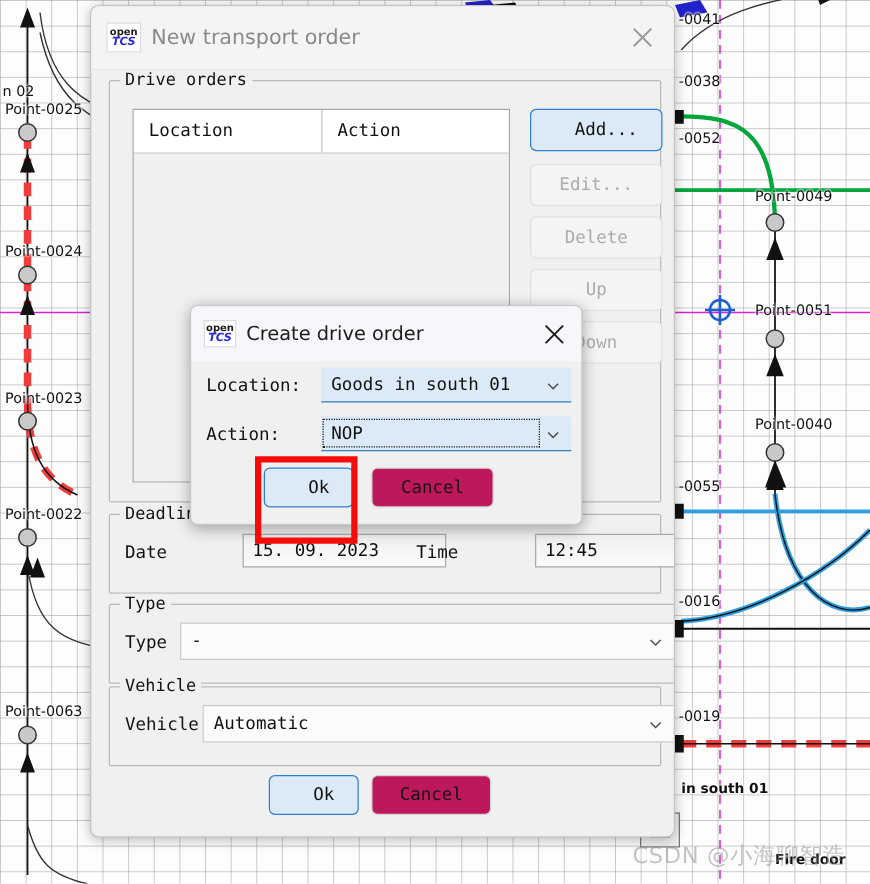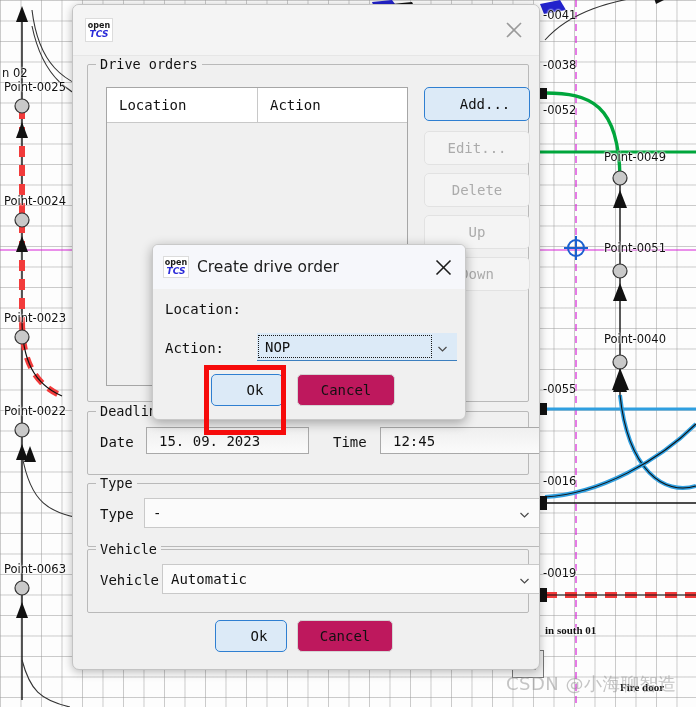--- a/index.html
+++ b/index.html
@@ -17,21 +17,21 @@
       linear-gradient(to right, rgba(160,160,160,.55) 1px, transparent 1px),
       linear-gradient(to bottom, rgba(160,160,160,.55) 1px, transparent 1px);
     background-size:20.5px 20.5px;
   }
   #map-svg{position:absolute;left:0;top:0;}
   .map-label{
     position:absolute;font-family:"DejaVu Sans", sans-serif;
     font-size:11.5px;color:#111;white-space:nowrap;
     text-shadow:0 0 2px #fff,0 0 2px #fff,0 0 2px #fff;
   }
-  .map-label.bold{font-weight:bold;font-size:11px;font-family:Liberation Serif, serif;}
+  .map-label.bold{font-weight:bold;font-size:11px;}
 
   .watermark{
     position:absolute;left:506px;top:672px;
     font-family:"DejaVu Sans", sans-serif;font-size:18px;
     color:rgba(150,150,150,.55);white-space:nowrap;letter-spacing:.5px;
   }
   .map-mini-icon{
     position:absolute;left:512px;top:650px;width:32px;height:28px;
     background:#f0f0f0;border:1px solid #777;box-sizing:border-box;
   }
@@ -110,22 +110,22 @@
   #btn-down{top:192px;}
 
   
   .fld-label{
     position:absolute;font-family:"DejaVu Sans Mono", monospace;
     font-size:14px;color:#111;white-space:nowrap;
   }
   .textfield{
     position:absolute;background:linear-gradient(#efefef,#fbfbfb);
     border:1px solid #a9a9a9;box-sizing:border-box;
-    display:flex;align-items:center;padding-left:12px;
-    font-family:"DejaVu Sans Mono", monospace;font-size:14px;color:#111;
+    display:flex;align-items:center;padding-left:7px;
+    font-family:"DejaVu Sans Mono", monospace;font-size:14px;color:#111;margin-left:48px;
   }
   #lab-date{left:12px;top:22px;}
   #fld-date{left:58px;top:15px;width:163px;height:27px;}
   #lab-time{left:245px;top:22px;}
   #fld-time{left:292px;top:15px;width:160px;height:27px;}
 
   
   .combo{
     position:absolute;background:#fbfbfb;border:1px solid #c9c9c9;
     box-sizing:border-box;display:flex;align-items:center;
@@ -285,20 +285,21 @@
   <div class="watermark">CSDN @小海聊智造</div>
 </div>
 
 <div id="win">
 
   <div id="titlebar">
     <div class="tcs-logo">
       <span class="l1">open</span>
       <span class="l2">TCS</span>
     </div>
+    <div id="win-title">New transport order</div>
     <div id="win-close">
       <svg width="20" height="20" viewBox="0 0 20 20">
         <line x1="3" y1="3" x2="17" y2="17" stroke="#9a9a9a" stroke-width="1.6"></line>
         <line x1="17" y1="3" x2="3" y2="17" stroke="#9a9a9a" stroke-width="1.6"></line>
       </svg>
     </div>
   </div>
 
   <div class="group" id="grp-drive">
     <div class="legend">Drive orders</div>
@@ -365,20 +366,28 @@
     <div id="dlg-title">Create drive order</div>
     <div id="dlg-close">
       <svg width="19" height="19" viewBox="0 0 19 19">
         <line x1="2.5" y1="2.5" x2="16.5" y2="16.5" stroke="#1c1c1c" stroke-width="1.6"></line>
         <line x1="16.5" y1="2.5" x2="2.5" y2="16.5" stroke="#1c1c1c" stroke-width="1.6"></line>
       </svg>
     </div>
   </div>
 
   <div class="fld-label" id="dlg-lab-loc">Location:</div>
+  <div class="combo blue" id="dlg-combo-loc">
+    <span>Goods in south 01</span>
+    <span class="chev">
+      <svg width="11" height="11" viewBox="0 0 11 11">
+        <path d="M1.5 3.5 L5.5 7.5 L9.5 3.5" stroke="#4a4a4a" stroke-width="1.2" fill="none"></path>
+      </svg>
+    </span>
+  </div>
 
   <div class="fld-label" id="dlg-lab-act">Action:</div>
   <div class="combo blue" id="dlg-combo-act">
     <span class="focusring"></span>
     <span class="valtext">NOP</span>
     <span class="chev">
       <svg width="11" height="11" viewBox="0 0 11 11">
         <path d="M1.5 3.5 L5.5 7.5 L9.5 3.5" stroke="#4a4a4a" stroke-width="1.2" fill="none"></path>
       </svg>
     </span>

